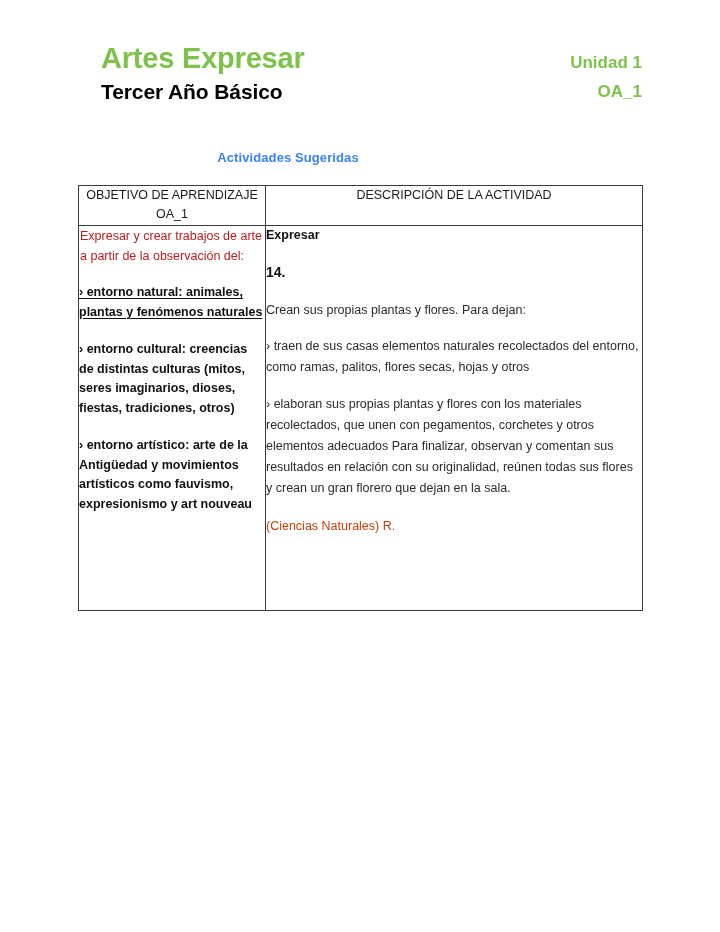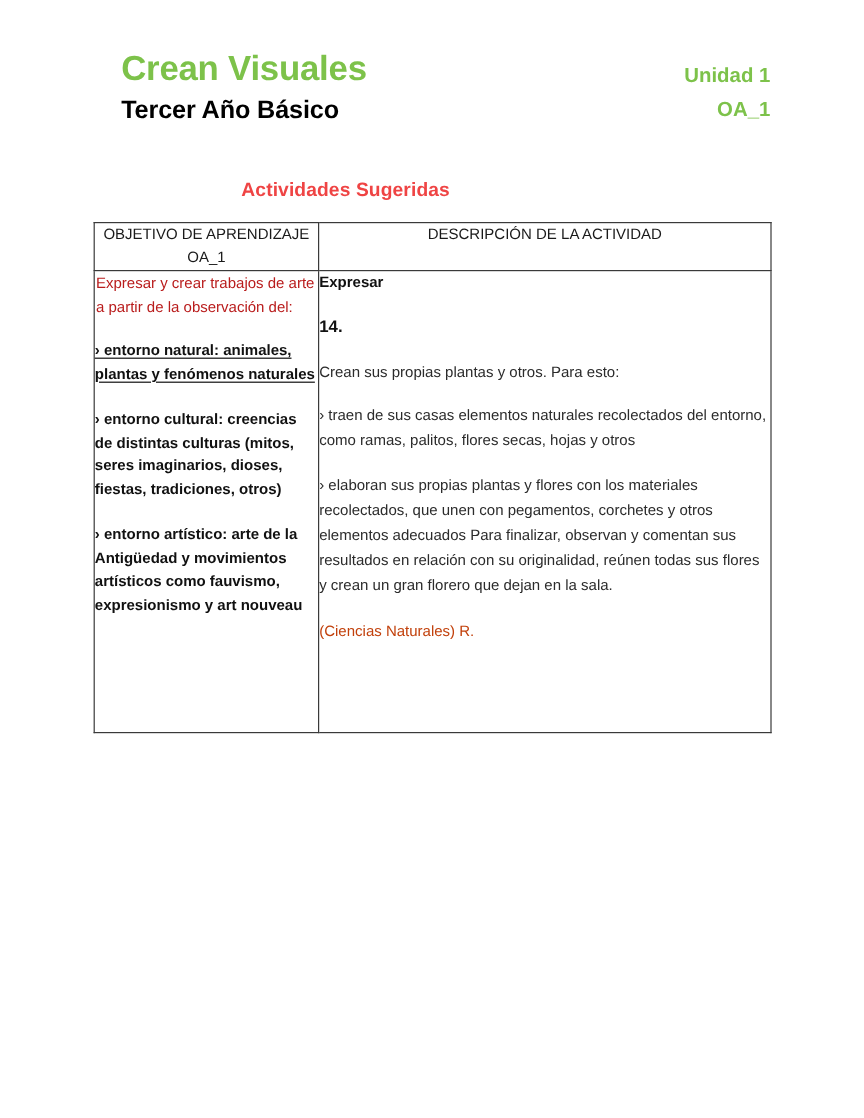--- a/index.html
+++ b/index.html
@@ -66,23 +66,23 @@
     margin-top: 9px;
   }
 
   
   .section-title {
     position: absolute;
     left: 0;
     top: 150px;
     width: 576px;
     text-align: center;
-    font-size: 16px;
-    font-weight: bold;
-    color: #ef4444;
+    font-size: 13px;
+    font-weight: bold;
+    color: #3b82f6;
     letter-spacing: 0.1px;
   }
 
   
   .activities-table {
     position: absolute;
     left: 78px;
     top: 185px;
     width: 564px;
     border-collapse: collapse;
@@ -178,21 +178,21 @@
     color: #c2410c;
     line-height: 1.55;
     margin: 18px 0 0 0;
   }
 </style>
 </head>
 <body>
 
 <div class="page-header">
   <div class="header-left">
-    <div class="doc-title">Crean Visuales</div>
+    <div class="doc-title">Artes Expresar</div>
     <div class="doc-subtitle">Tercer Año Básico</div>
   </div>
   <div class="header-right">
     <div class="unit-label">Unidad 1</div>
     <div class="oa-label">OA_1</div>
   </div>
 </div>
 
 <div class="section-title">Actividades Sugeridas</div>
 
@@ -211,20 +211,20 @@
     <tr>
       <td class="td-obj">
         <p class="obj-intro">Expresar y crear trabajos de arte a partir de la observación del:</p>
         <p class="obj-bullet underlined">› entorno natural: animales, plantas y fenómenos naturales </p>
         <p class="obj-bullet">› entorno cultural: creencias de distintas culturas (mitos, seres imaginarios, dioses, fiestas, tradiciones, otros)</p>
         <p class="obj-bullet">› entorno artístico: arte de la Antigüedad y movimientos artísticos como fauvismo, expresionismo y art nouveau</p>
       </td>
       <td class="td-desc">
         <p class="desc-heading">Expresar</p>
         <p class="desc-number">14.</p>
-        <p class="desc-lead">Crean sus propias plantas y otros. Para esto:</p>
+        <p class="desc-lead">Crean sus propias plantas y flores. Para dejan:</p>
         <p class="desc-item">› traen de sus casas elementos naturales recolectados del entorno, como ramas, palitos, flores secas, hojas y otros</p>
         <p class="desc-item">› elaboran sus propias plantas y flores con los materiales recolectados, que unen con pegamentos, corchetes y otros elementos adecuados Para finalizar, observan y comentan sus resultados en relación con su originalidad, reúnen todas sus flores y crean un gran florero que dejan en la sala.</p>
         <p class="desc-credit">(Ciencias Naturales) R.</p>
       </td>
     </tr>
   </tbody>
 </table>
 
 </body></html>

